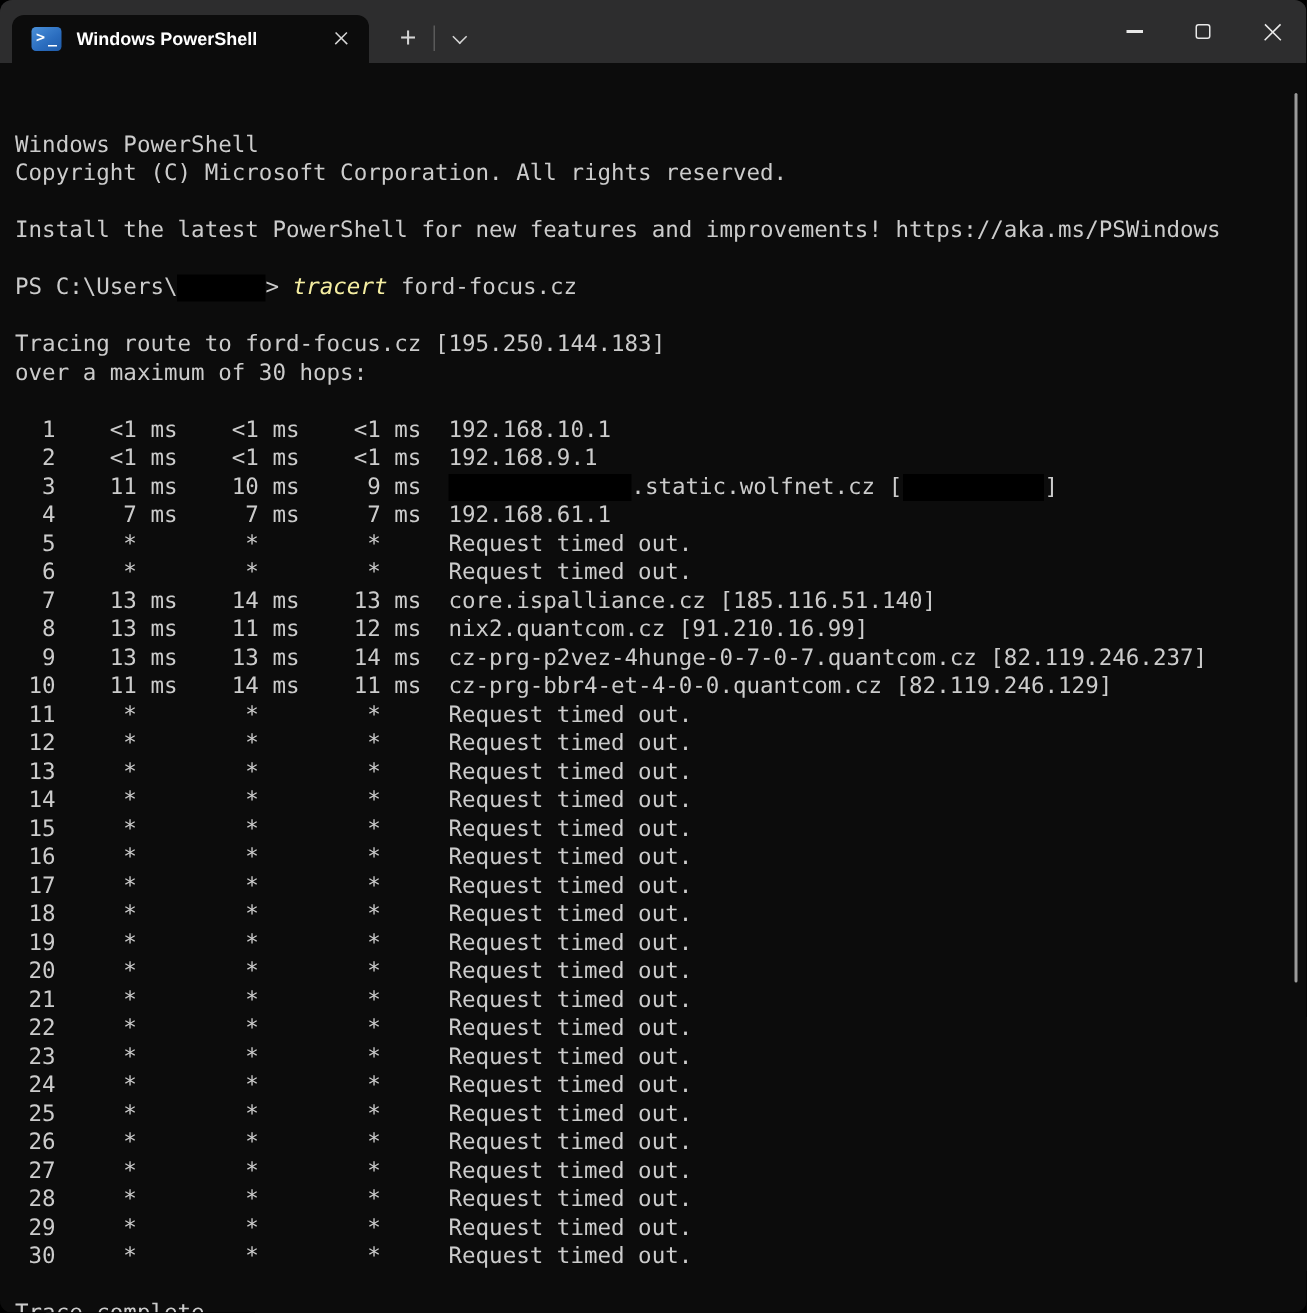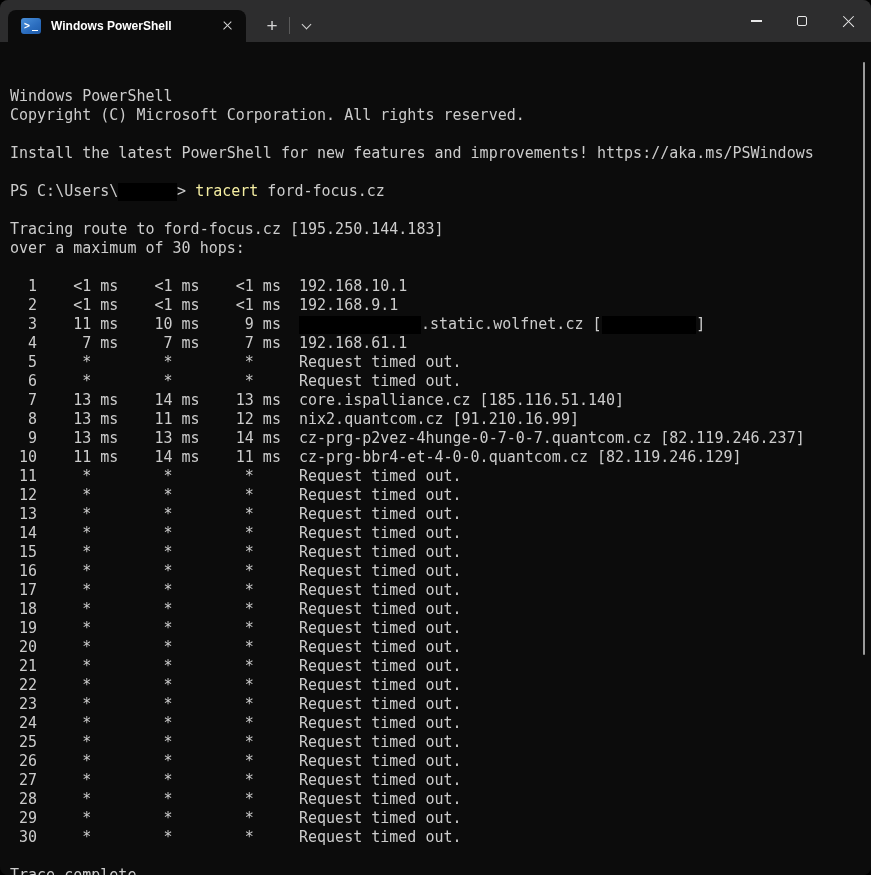--- a/index.html
+++ b/index.html
@@ -66,21 +66,21 @@
   .close-glyph::after  { transform:rotate(-45deg); }
   
   .terminal {
     position:absolute; top:42px; left:0; right:0; bottom:0;
     background:#0c0c0c; padding:9px 0 0 10px;
     font-family:"DejaVu Sans Mono", monospace;
     font-size:15px; color:#cccccc;
     white-space:pre; overflow:hidden;
   }
   .term-line { height:19px; line-height:19px; }
-  .seg-cmd { color:#f5eea2; }
+  .seg-cmd { color:#f5eea2;font-style:italic; }
   .redact {
     display:inline-block; background:#000000; height:18px;
     vertical-align:bottom; margin-bottom:0px;
   }
   .scrollbar-track { position:absolute; top:0; right:0; width:10px; bottom:0; }
   .scrollbar-thumb {
     position:absolute; top:20px; right:6px; width:2px; height:593px;
     background:#9b9b9b; border-radius:1px;
   }
 </style>

